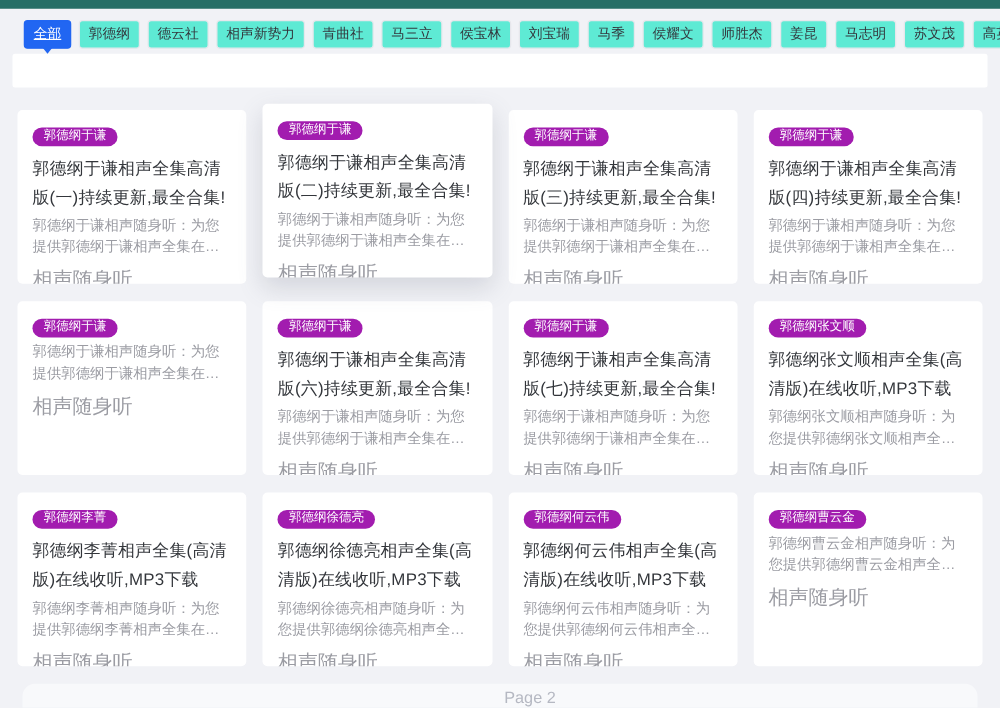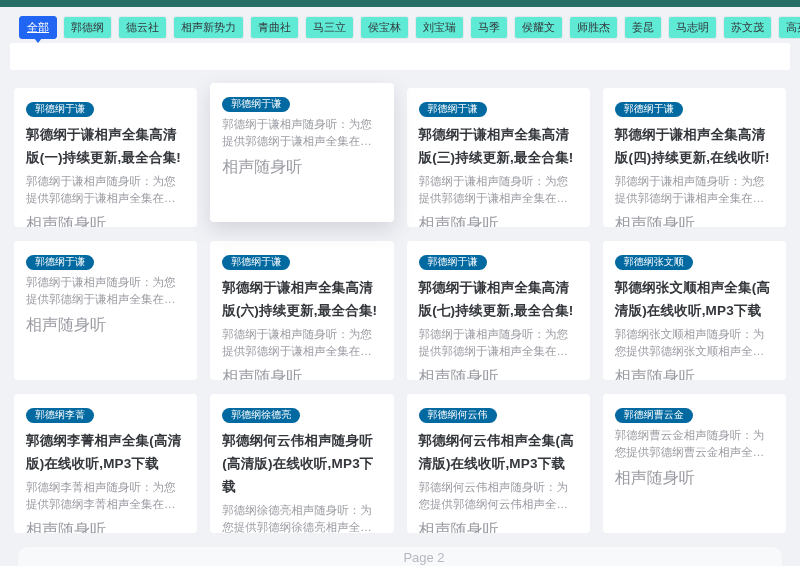--- a/index.html
+++ b/index.html
@@ -73,31 +73,31 @@
     cursor: pointer;
   }
   .card.hover {
     transform: translateY(-5px);
     box-shadow: 0 8px 20px rgba(96, 100, 120, 0.20);
     position: relative;
     z-index: 2;
   }
   .badge {
     display: inline-block;
-    background: #0369a1;
+    background: #a21caf;
     color: #ffffff;
     font-size: 10px;
     line-height: 10px;
     padding: 2px 9px 3px 9px;
     border-radius: 8px;
   }
   .card h3 {
     margin-top: 6px;
     font-size: 13.5px;
-    font-weight: 700;
+    font-weight: 400;
     color: #33363b;
     line-height: 23px;
     letter-spacing: 0.2px;
   }
   .card .desc {
     margin-top: 4px;
     font-size: 11.5px;
     color: #9b9ca3;
     line-height: 17px;
     display: -webkit-box;
@@ -155,32 +155,33 @@
 
 <main class="grid" id="grid">
     <article class="card">
     <span class="badge">郭德纲于谦</span>
     <h3>郭德纲于谦相声全集高清版(一)持续更新,最全合集!</h3>
     <p class="desc">郭德纲于谦相声随身听：为您提供郭德纲于谦相声全集在线收听，郭德纲...</p>
     <div class="tag">相声随身听</div>
   </article>
     <article class="card hover">
     <span class="badge">郭德纲于谦</span>
+    <h3>郭德纲于谦相声全集高清版(二)持续更新,最全合集!</h3>
     <p class="desc">郭德纲于谦相声随身听：为您提供郭德纲于谦相声全集在线收听，郭德纲...</p>
     <div class="tag">相声随身听</div>
   </article>
     <article class="card">
     <span class="badge">郭德纲于谦</span>
     <h3>郭德纲于谦相声全集高清版(三)持续更新,最全合集!</h3>
     <p class="desc">郭德纲于谦相声随身听：为您提供郭德纲于谦相声全集在线收听，郭德纲...</p>
     <div class="tag">相声随身听</div>
   </article>
     <article class="card">
     <span class="badge">郭德纲于谦</span>
-    <h3>郭德纲于谦相声全集高清版(四)持续更新,在线收听!</h3>
+    <h3>郭德纲于谦相声全集高清版(四)持续更新,最全合集!</h3>
     <p class="desc">郭德纲于谦相声随身听：为您提供郭德纲于谦相声全集在线收听，郭德纲...</p>
     <div class="tag">相声随身听</div>
   </article>
     <article class="card">
     <span class="badge">郭德纲于谦</span>
     <p class="desc">郭德纲于谦相声随身听：为您提供郭德纲于谦相声全集在线收听，郭德纲...</p>
     <div class="tag">相声随身听</div>
   </article>
     <article class="card">
     <span class="badge">郭德纲于谦</span>
@@ -201,21 +202,21 @@
     <div class="tag">相声随身听</div>
   </article>
     <article class="card">
     <span class="badge">郭德纲李菁</span>
     <h3>郭德纲李菁相声全集(高清版)在线收听,MP3下载</h3>
     <p class="desc">郭德纲李菁相声随身听：为您提供郭德纲李菁相声全集在线收听，郭德纲...</p>
     <div class="tag">相声随身听</div>
   </article>
     <article class="card">
     <span class="badge">郭德纲徐德亮</span>
-    <h3>郭德纲何云伟相声随身听(高清版)在线收听,MP3下载</h3>
+    <h3>郭德纲徐德亮相声全集(高清版)在线收听,MP3下载</h3>
     <p class="desc">郭德纲徐德亮相声随身听：为您提供郭德纲徐德亮相声全集在线收听，郭...</p>
     <div class="tag">相声随身听</div>
   </article>
     <article class="card">
     <span class="badge">郭德纲何云伟</span>
     <h3>郭德纲何云伟相声全集(高清版)在线收听,MP3下载</h3>
     <p class="desc">郭德纲何云伟相声随身听：为您提供郭德纲何云伟相声全集在线收听，郭...</p>
     <div class="tag">相声随身听</div>
   </article>
     <article class="card">

